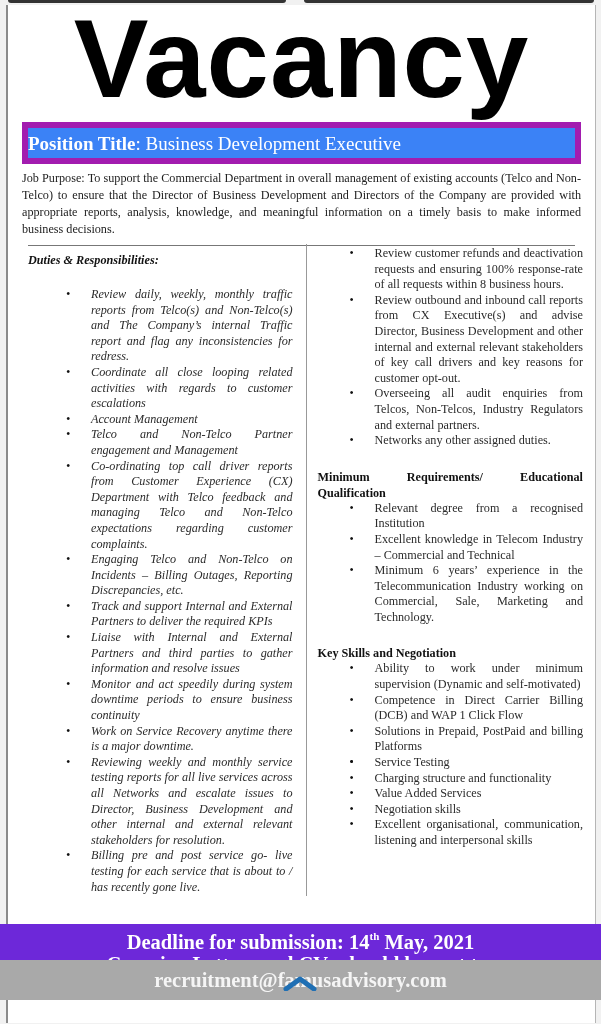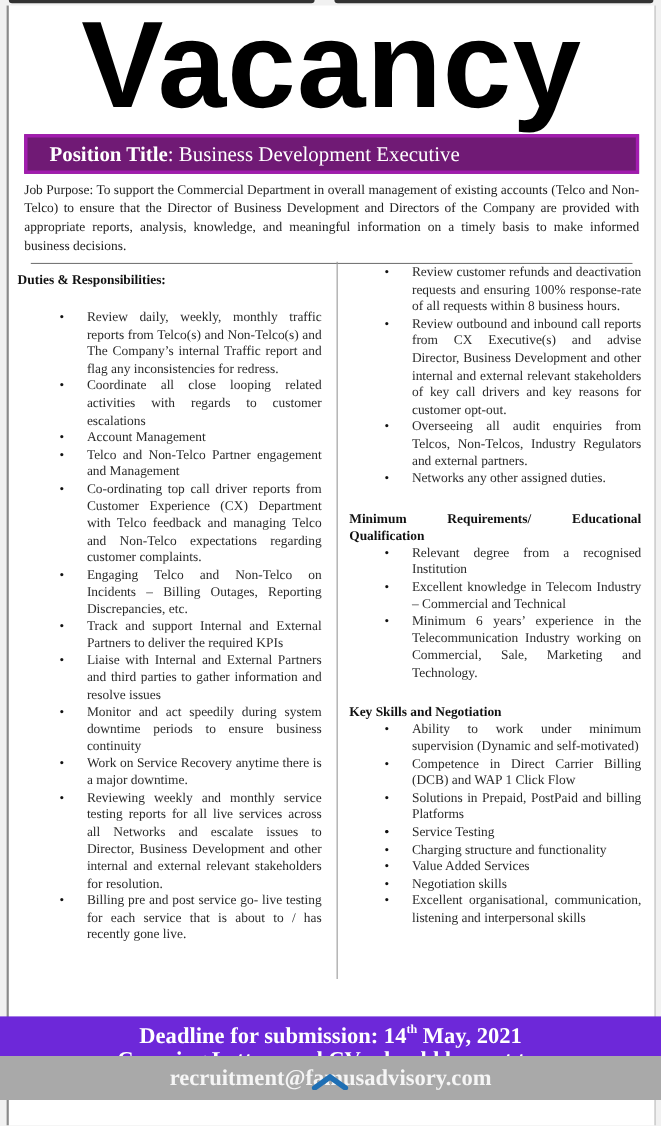--- a/index.html
+++ b/index.html
@@ -31,39 +31,39 @@
     margin: 4px 0 0 0;
     transform: scaleX(1.0);
     height: 104px;
   }
   .intro {
     font-size: 12.2px; line-height: 17px;
     margin: 8px 14px 0 14px;
     text-align: justify;
   }
   .position-bar {
-    background: #701a75; color: #fff;
+    background: #3b82f6; color: #fff;
     margin: 9px 14px 0 14px;
     height: 30px; line-height: 31px;
     font-size: 19px;
-    padding-left: 20px;
-    border: 3px solid #a21caf;
+    padding-left: 0;
+    border: 6px solid #a21caf;
   }
   .position-bar b { font-weight: bold; }
   .purpose {
     font-size: 12.2px; line-height: 17px;
     margin: 6px 14px 0 14px;
     text-align: justify;
   }
   .purpose b { font-weight: normal; }
   .hr { margin: 7px 20px 0 20px; border-top: 1px solid #777; }
   .columns { position: relative; display: flex; height: 650px; }
   .col-divider { position: absolute; left: 298px; top: -2px; bottom: 0; border-left: 1px solid #999; }
   .col { box-sizing: border-box; }
-  .col.left { width: 298px; padding: 6px 10px 0 8px; }
+  .col.left { width: 298px; padding: 6px 10px 0 20px; font-style: italic; }
   .col.right { width: 290px; padding: 0 12px 0 12px; }
   .heading { font-weight: bold; font-size: 12.2px; line-height: 16px; color: #111; }
   .heading.just { text-align: justify; text-align-last: left; }
   ul { list-style: none; margin: 0; padding: 0; }
   li {
     position: relative;
     font-size: 12.2px; line-height: 15.6px;
     text-align: justify;
     color: #2b2b2b;
   }

